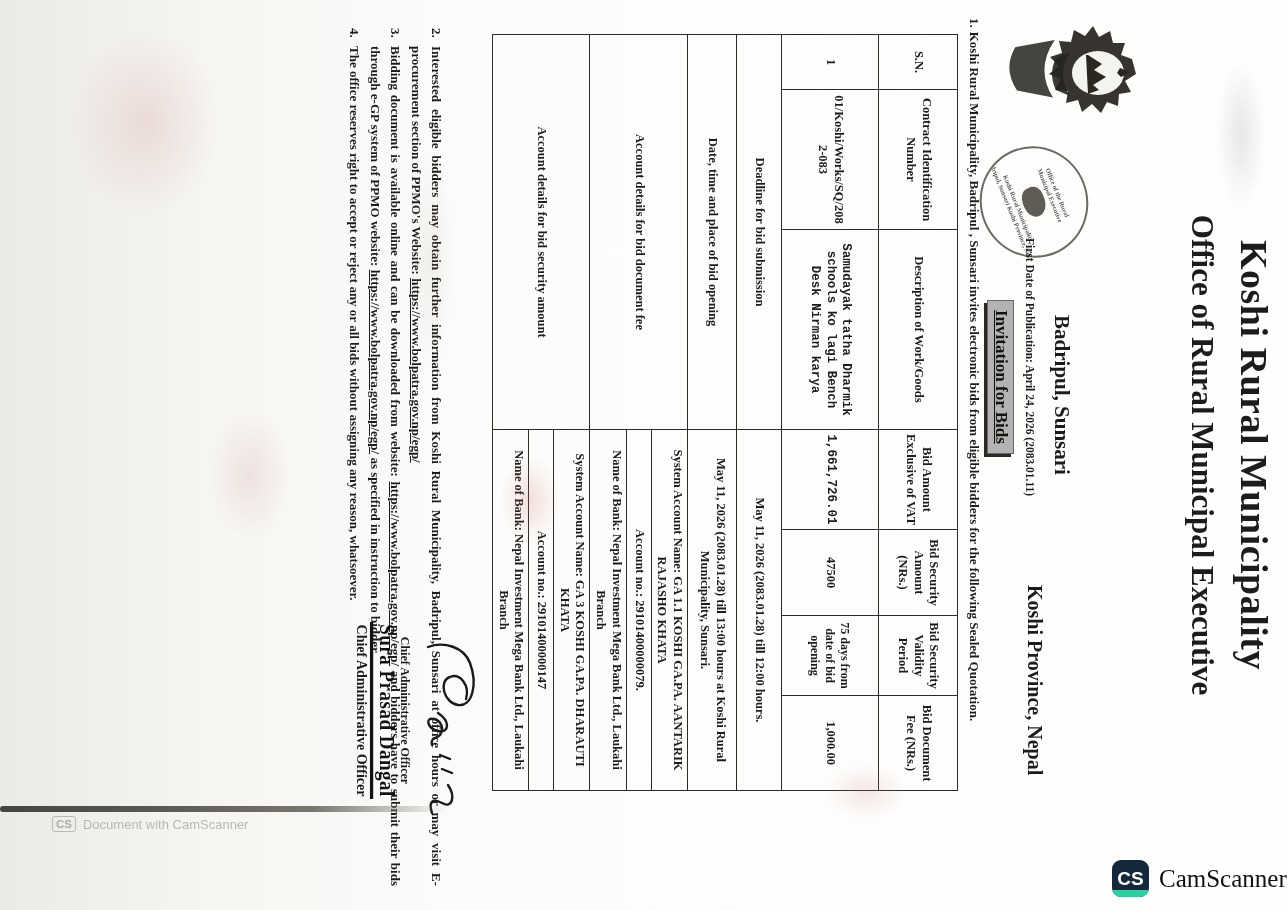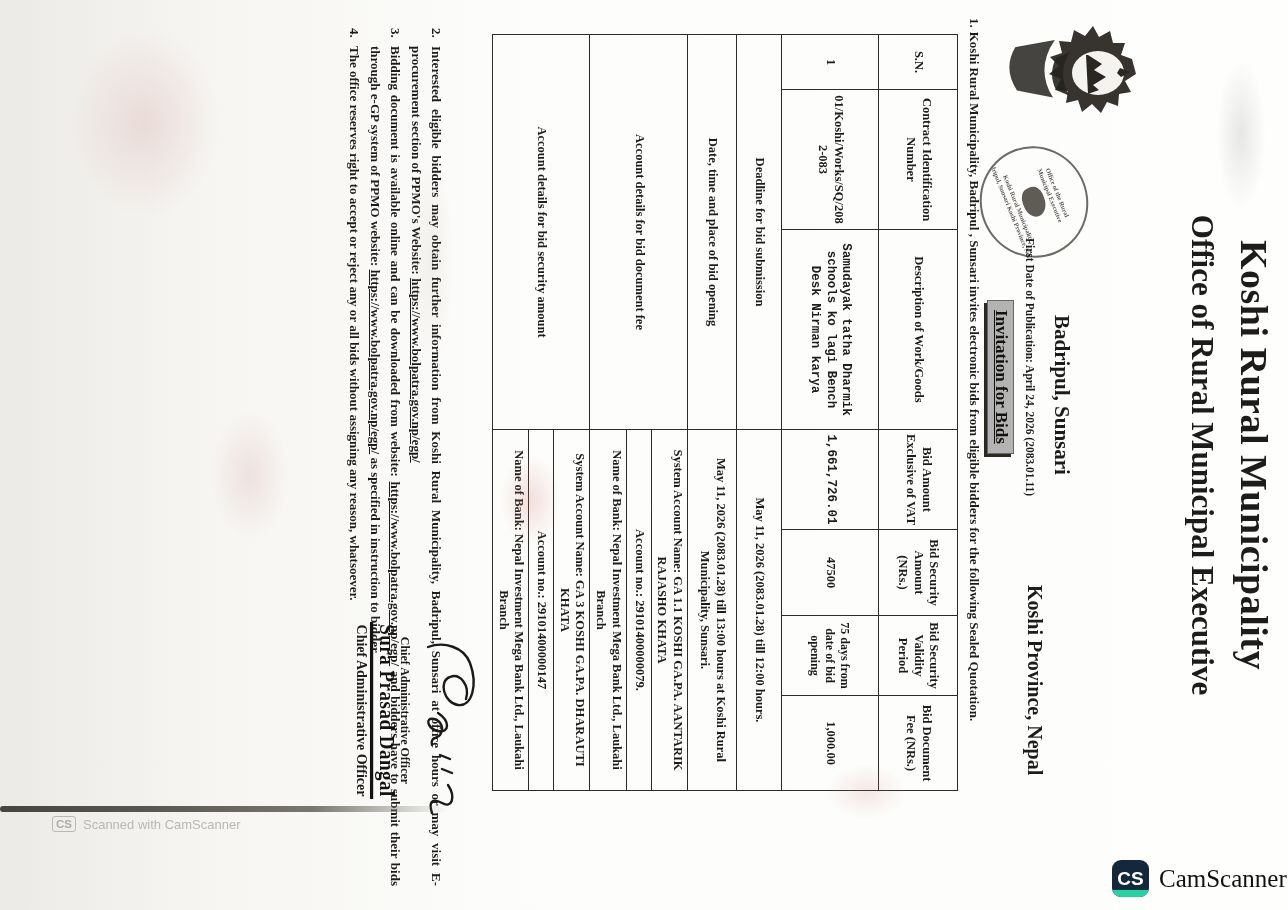--- a/index.html
+++ b/index.html
@@ -216,20 +216,20 @@
   <div class="stain s1"></div>
   <div class="stain s2"></div>
   <div class="stain s3"></div>
   <div class="stain s4"></div>
   <div class="stain s5"></div>
   <div class="stain s6"></div>
   <div class="paper-edge"></div>
 
   <div class="scan-badge">
     <span class="cs-mini">CS</span>
-    <span>Scanned with CamScanner</span>
+    <span>Document with CamScanner</span>
   </div>
   <div class="brand">
     <span class="cs-logo">CS</span>
     <span class="brand-text">CamScanner</span>
   </div>
 
 </div>
 
 </body></html>

